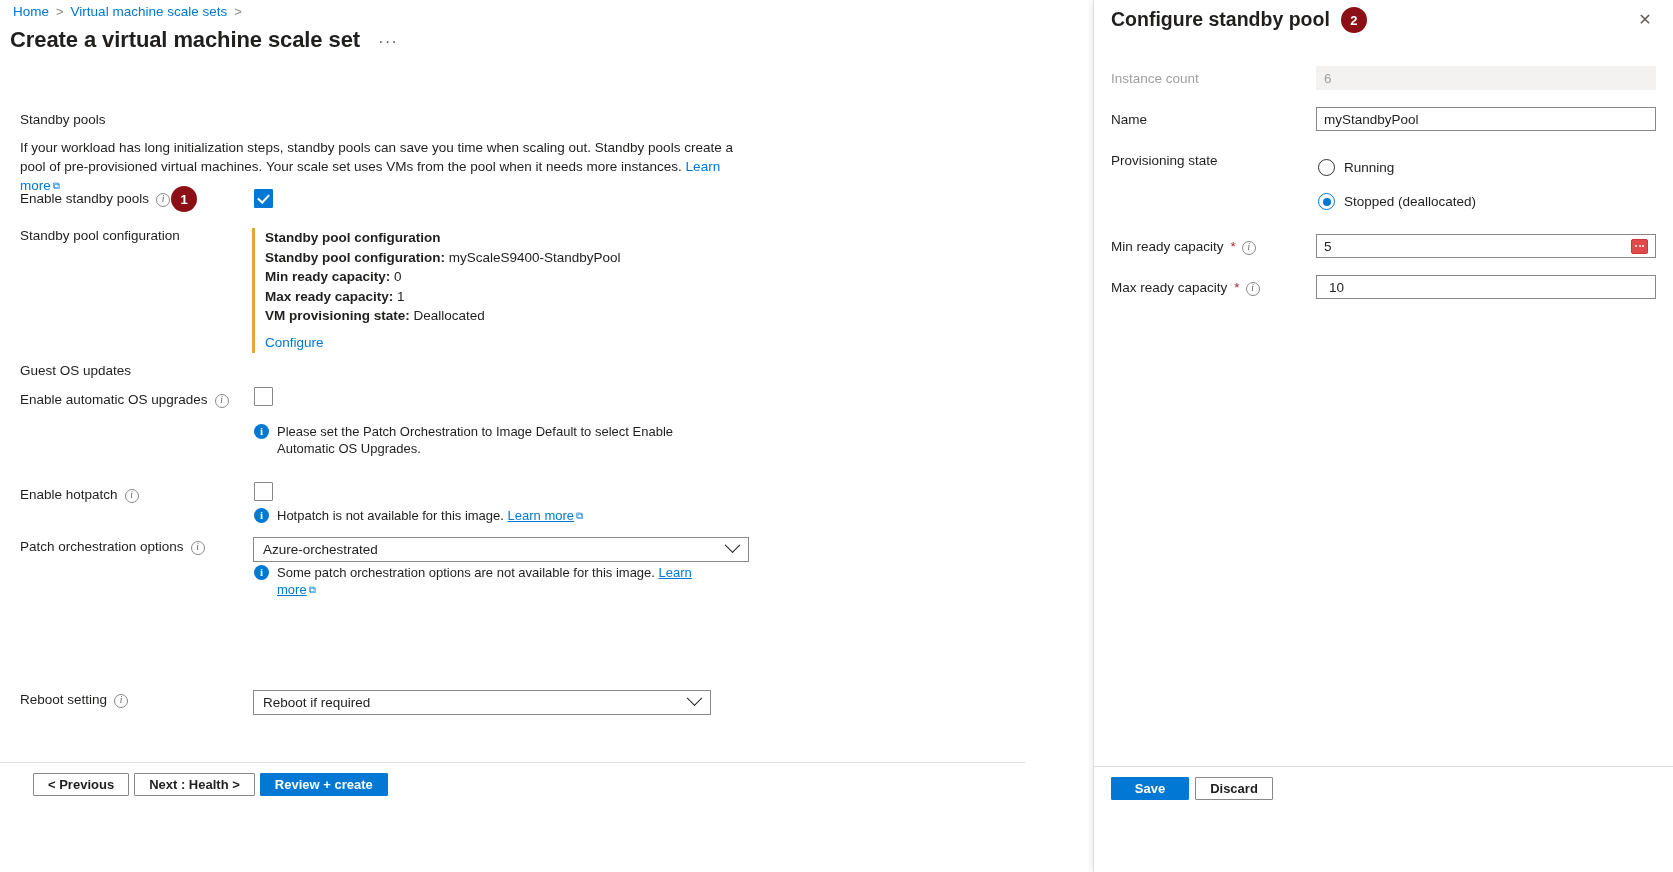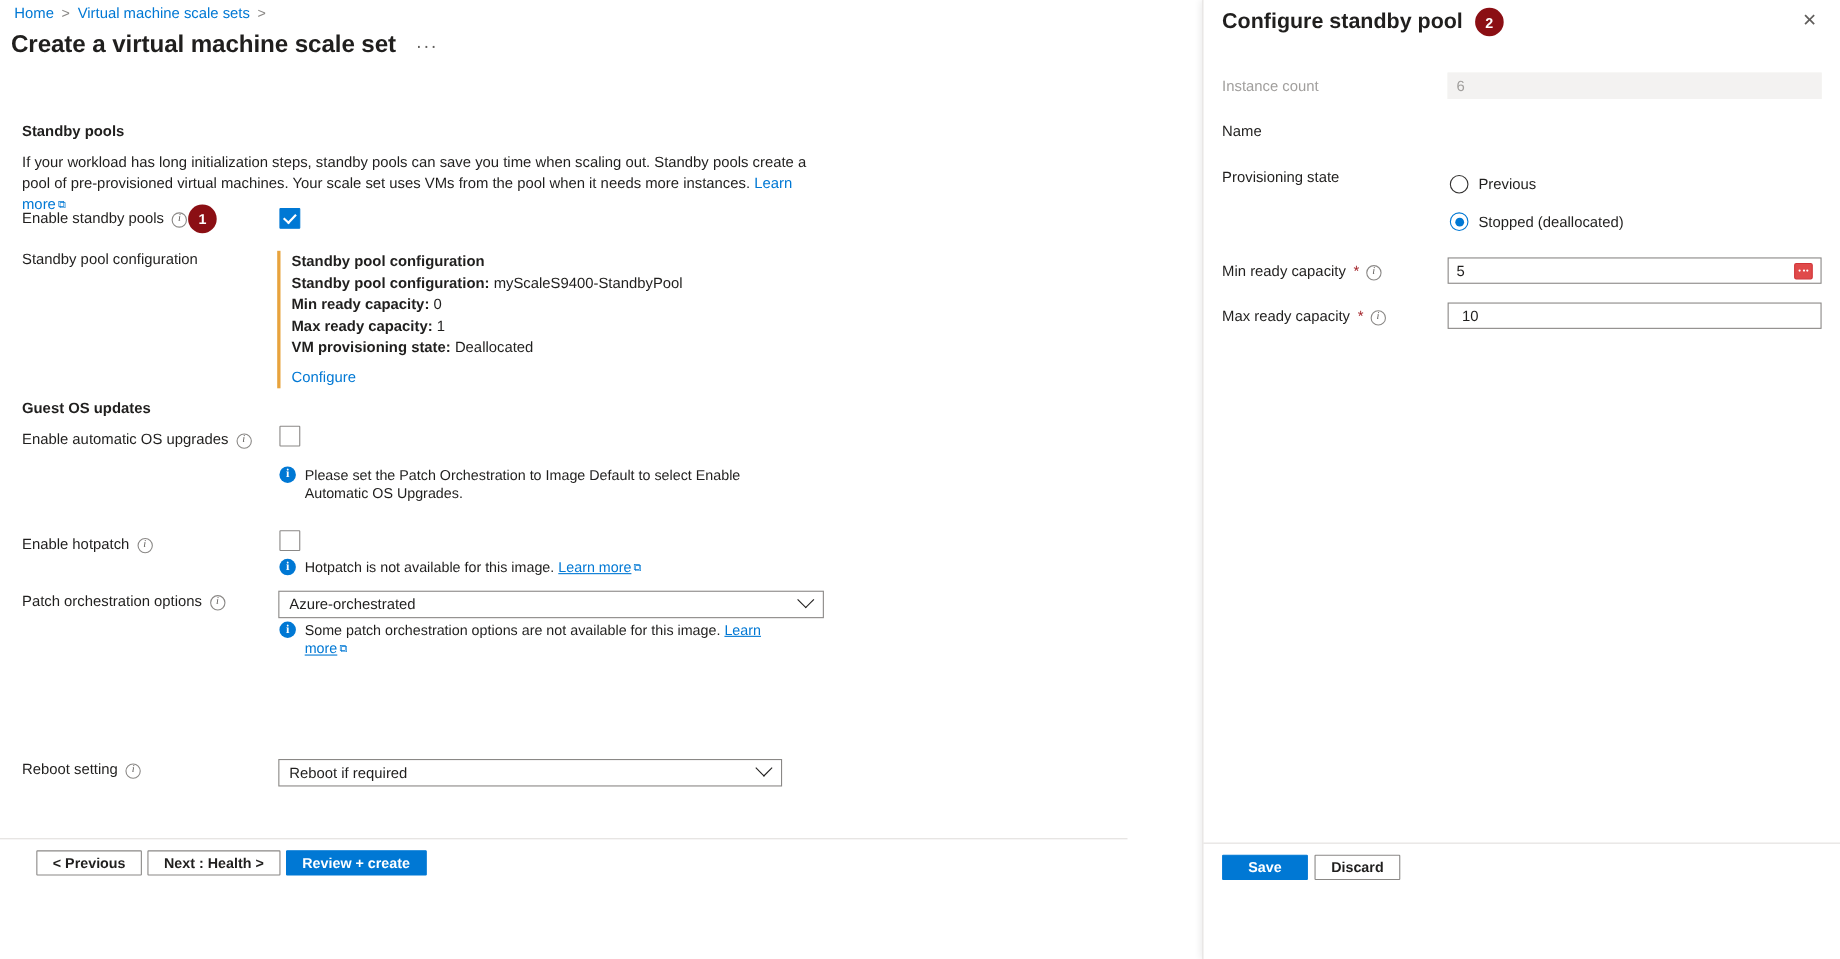--- a/index.html
+++ b/index.html
@@ -34,21 +34,21 @@
     display: flex; align-items: baseline; gap: 18px;
   }
   #page-title {
     font-size: 22px; font-weight: 600; color: #201f1e; letter-spacing: -0.1px;
   }
   #page-ellipsis { font-size: 17px; color: #605e5c; cursor: pointer; letter-spacing: 1px; }
 
   .form-area { position: absolute; left: 0; top: 0; width: 1093px; }
 
   .section-head {
-    position: absolute; font-size: 13.5px; font-weight: 700; color: #201f1e;
+    position: absolute; font-size: 13.5px; font-weight: 400; color: #201f1e;
   }
   .row-label {
     position: absolute; font-size: 13.5px; color: #201f1e;
     display: flex; align-items: center; gap: 7px; white-space: nowrap;
   }
   .info-ico {
     display: inline-flex; align-items: center; justify-content: center;
     width: 14px; height: 14px; border-radius: 50%;
     border: 1px solid #8a8886; color: #605e5c;
     font-size: 9.5px; font-family: "Liberation Serif", serif;
@@ -350,27 +350,30 @@
     <div class="b-label dim" style="left:17px; top:71px;align-items:center;">
       <span>Instance count</span>
     </div>
     <div class="tbox readonly" style="left:222px; top:66px; width:340px;">
       <span class="tval">6</span>
     </div>
 
     <div class="b-label" style="left:17px; top:112px;">
       <span>Name</span>
     </div>
+    <div class="tbox" style="left:222px; top:107px; width:340px;">
+      <span class="tval">myStandbyPool</span>
+    </div>
 
     <div class="b-label" style="left:17px; top:153px;">
       <span>Provisioning state</span>
     </div>
     <div class="radio-row" style="left:224px; top:159px;">
       <span class="radio"></span>
-      <span>Previous</span>
+      <span>Running</span>
     </div>
     <div class="radio-row" style="left:224px; top:193px;">
       <span class="radio sel"></span>
       <span>Stopped (deallocated)</span>
     </div>
 
     <div class="b-label" style="left:17px; top:239px;">
       <span>Min ready capacity</span>
       <span class="req-star">*</span>
       <span class="info-ico">i</span>

